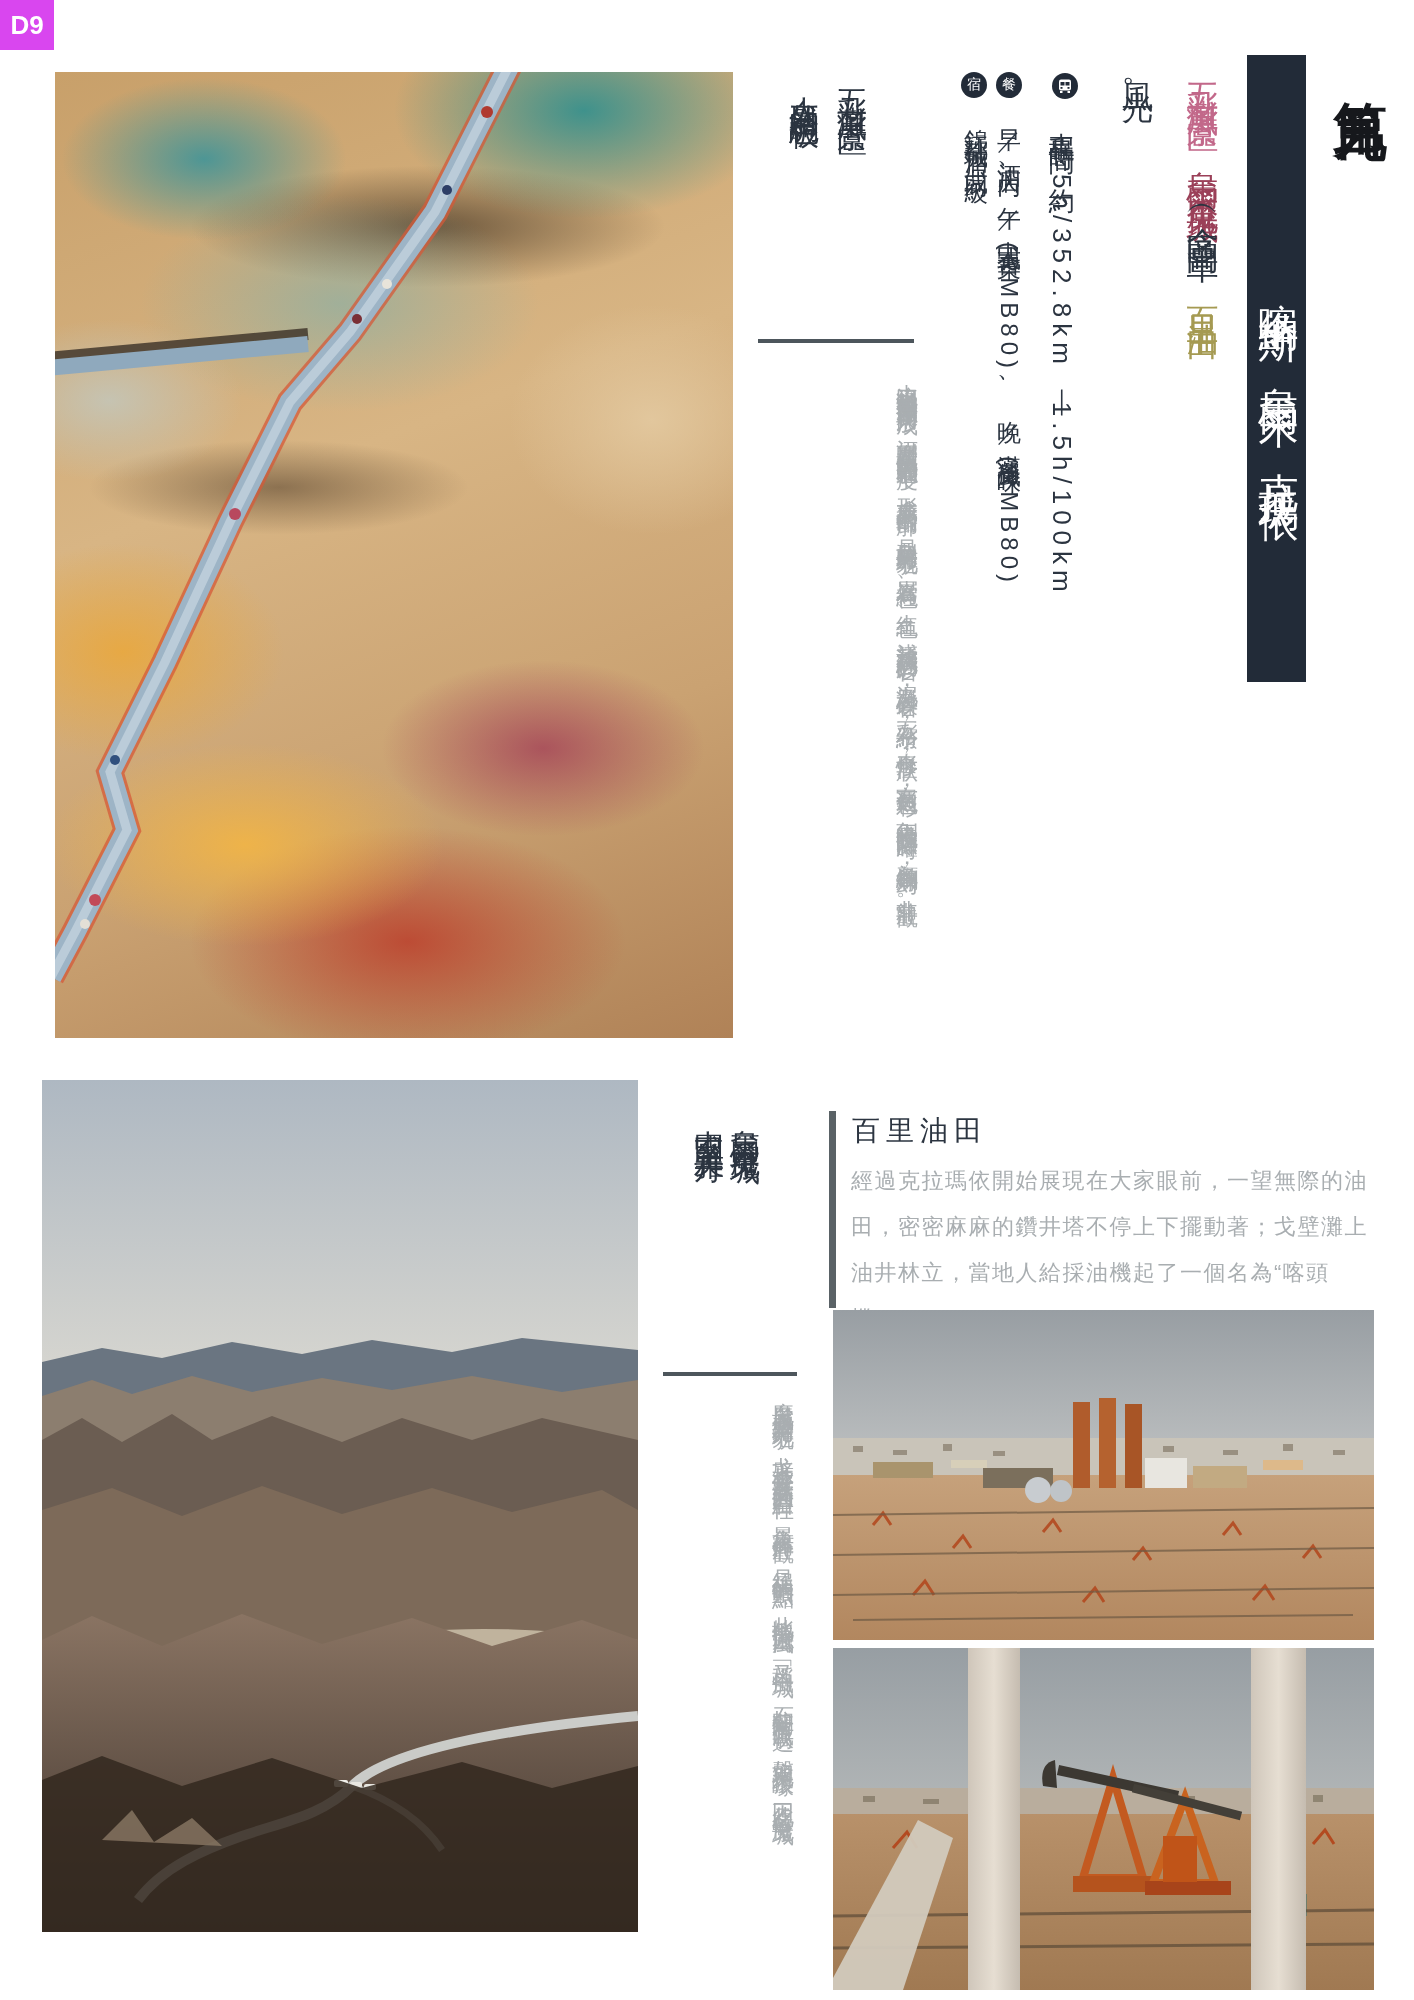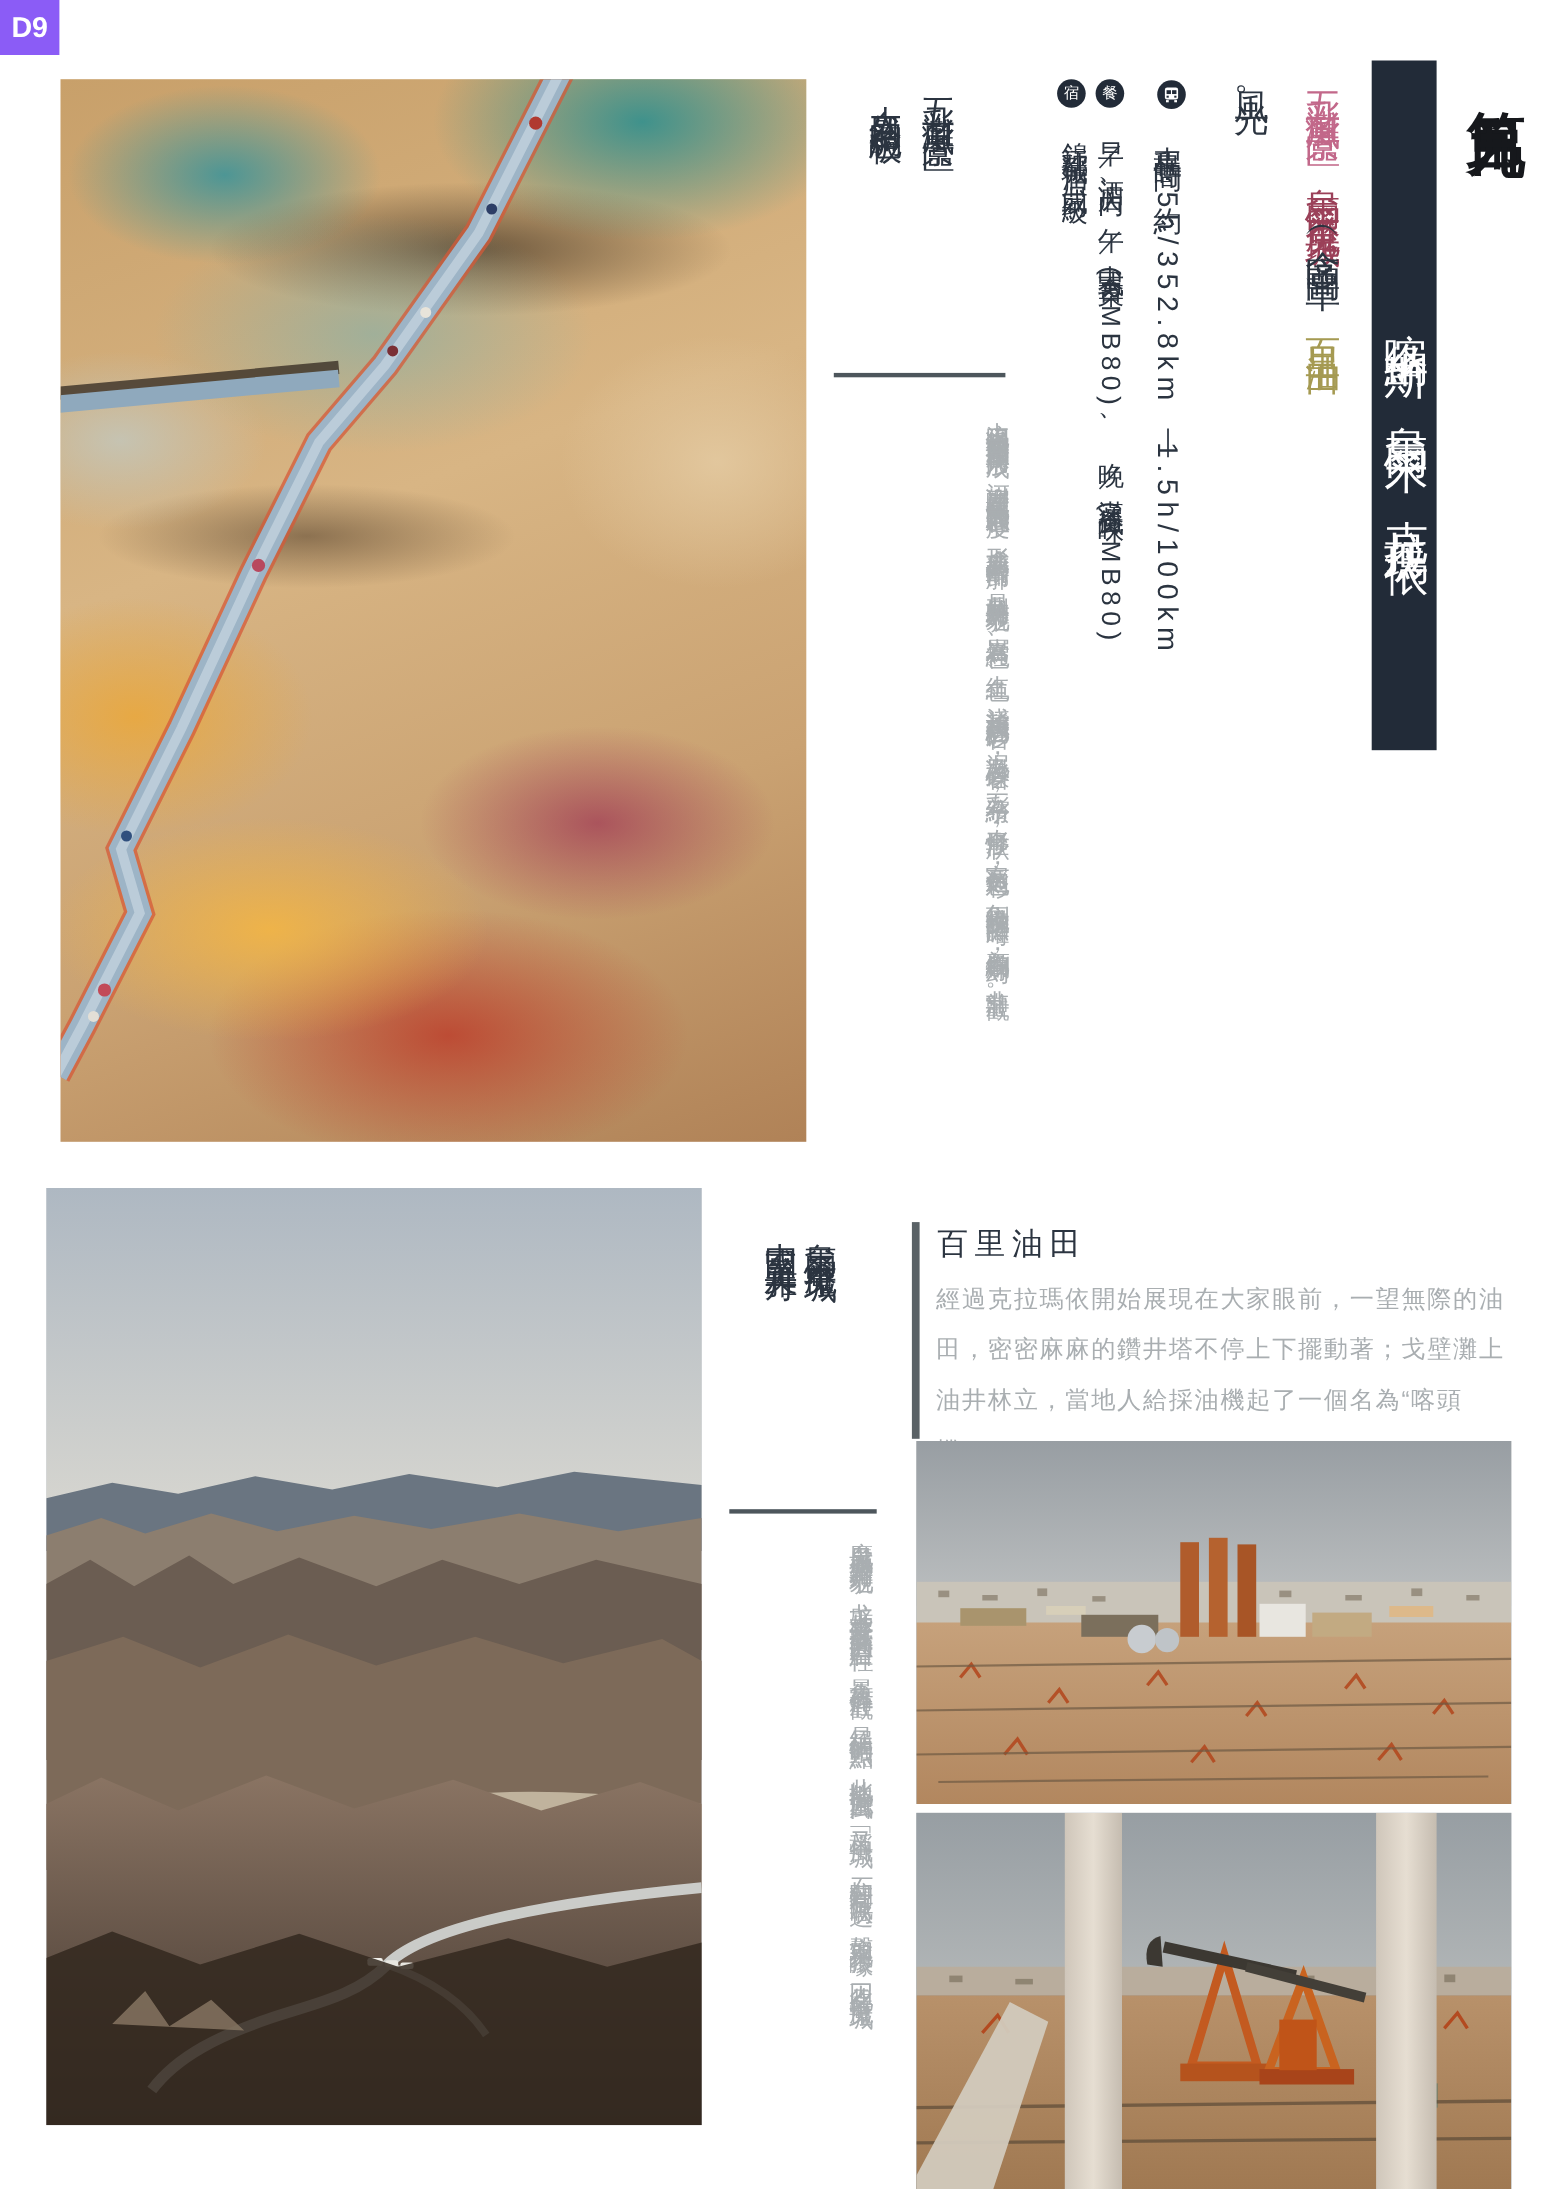--- a/index.html
+++ b/index.html
@@ -5,21 +5,21 @@
   html,body{margin:0;padding:0;background:#ffffff;}
   body{width:1414px;height:2000px;position:relative;overflow:hidden;
        font-family:"Liberation Sans","DejaVu Sans",sans-serif;}
   .abs{position:absolute;}
   .v{writing-mode:vertical-rl;text-orientation:mixed;}
   .upright{text-orientation:upright;}
   .ink{color:#2b3440;}
   .gray{color:#a9aeb1;}
 
   
-  .d9-badge{left:0;top:0;width:54px;height:50px;background:#8b5cf6;color:#fff;
+  .d9-badge{left:0;top:0;width:54px;height:50px;background:#d946ef;color:#fff;
     font-weight:bold;font-size:26px;display:flex;align-items:center;justify-content:center;}
 
   
   .day-title{left:1316px;top:58px;width:80px;height:260px;font-family:"Liberation Serif","DejaVu Serif",serif;
     font-size:54px;font-weight:600;letter-spacing:6px;color:#16181c;}
   .route-banner{left:1247px;top:55px;width:59px;height:612px;background:#222b38;color:#ffffff;
     font-family:"Liberation Serif","DejaVu Serif",serif;font-size:40px;letter-spacing:10px;
     padding-top:15px;text-align:center;}
   .subtitle-col{left:1105px;top:58px;width:130px;height:1000px;font-size:32px;letter-spacing:8px;line-height:65px;}
   .c-pink{color:#c2688a;}

